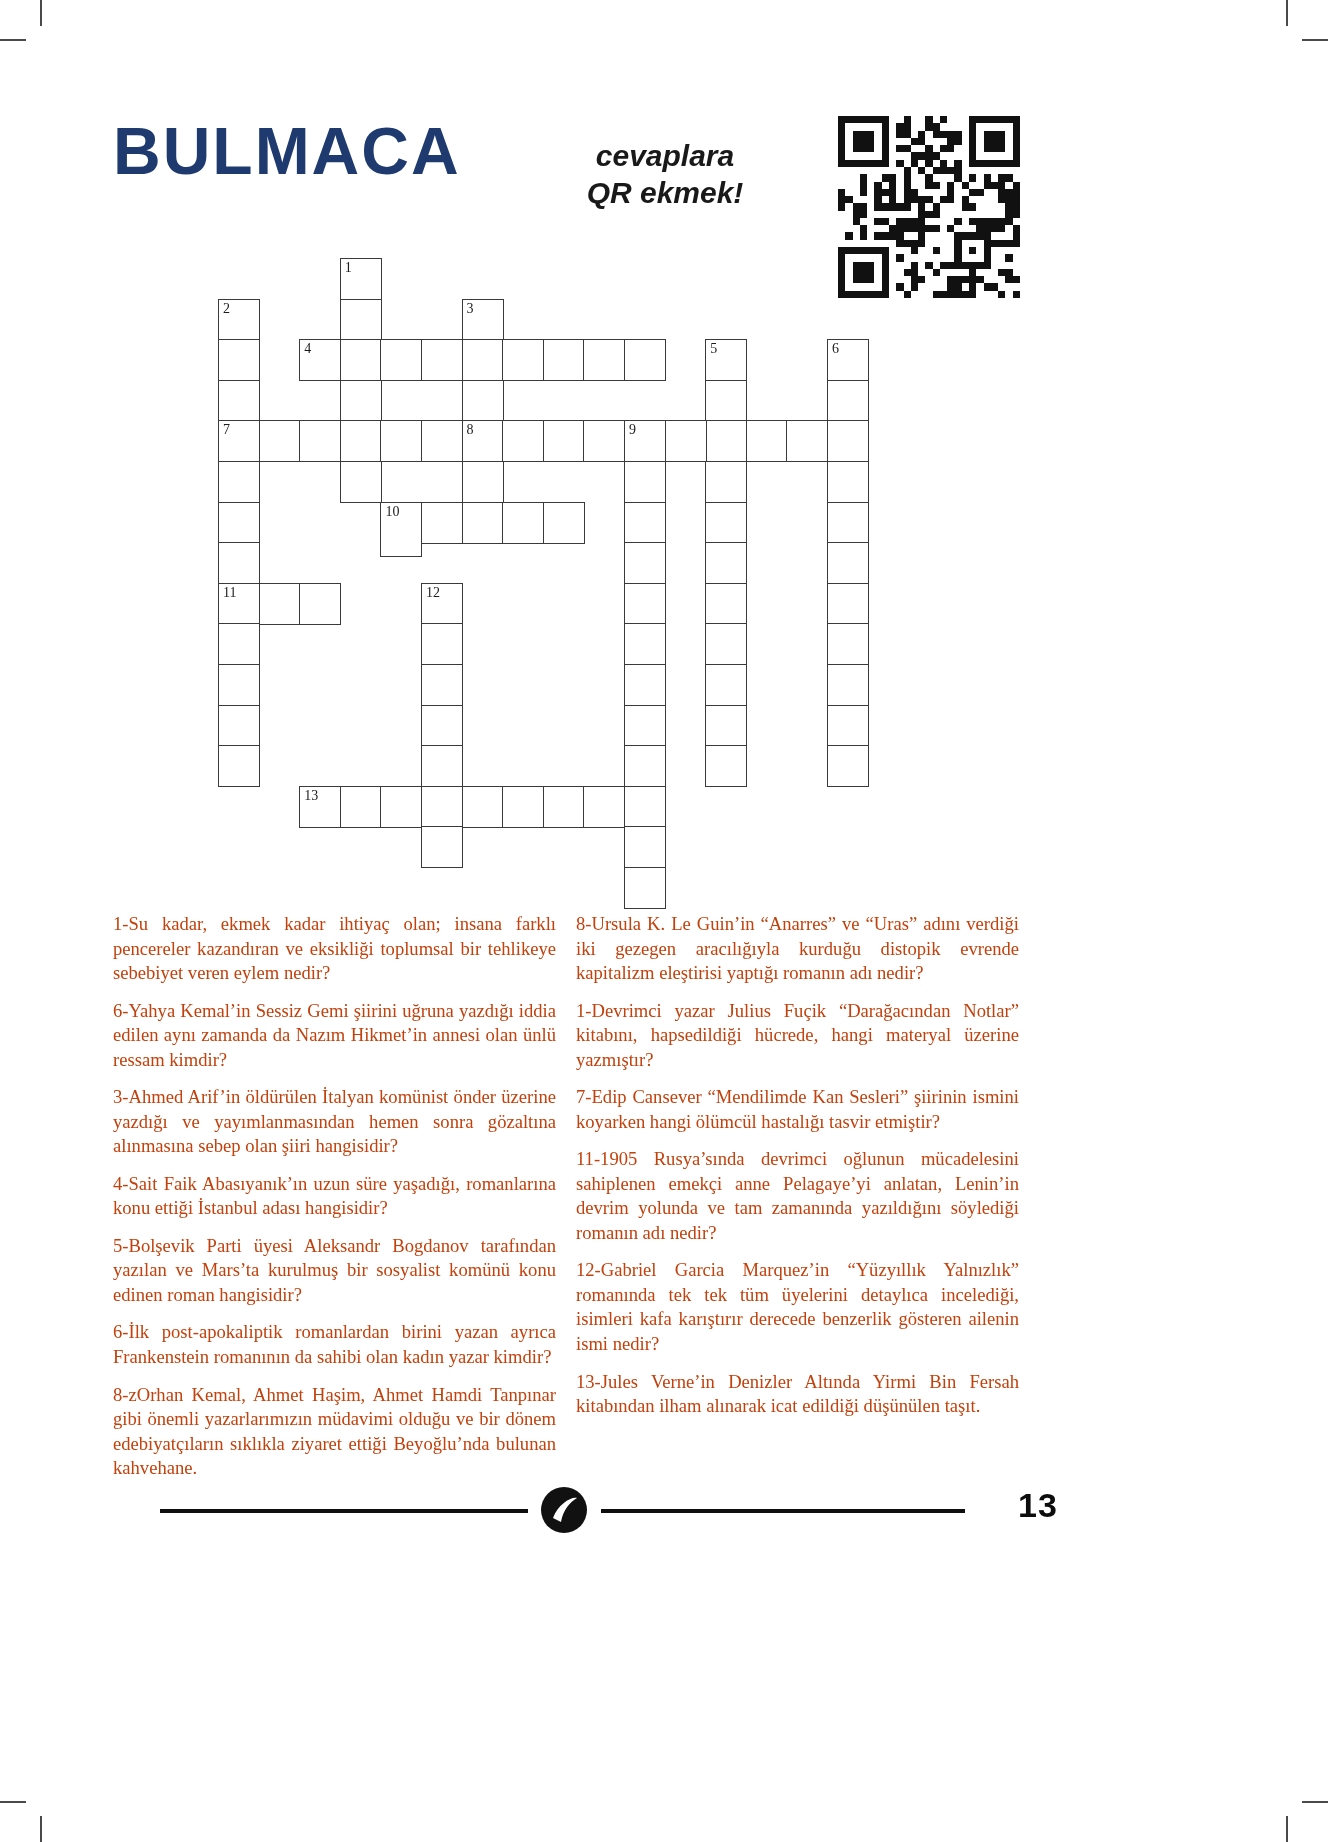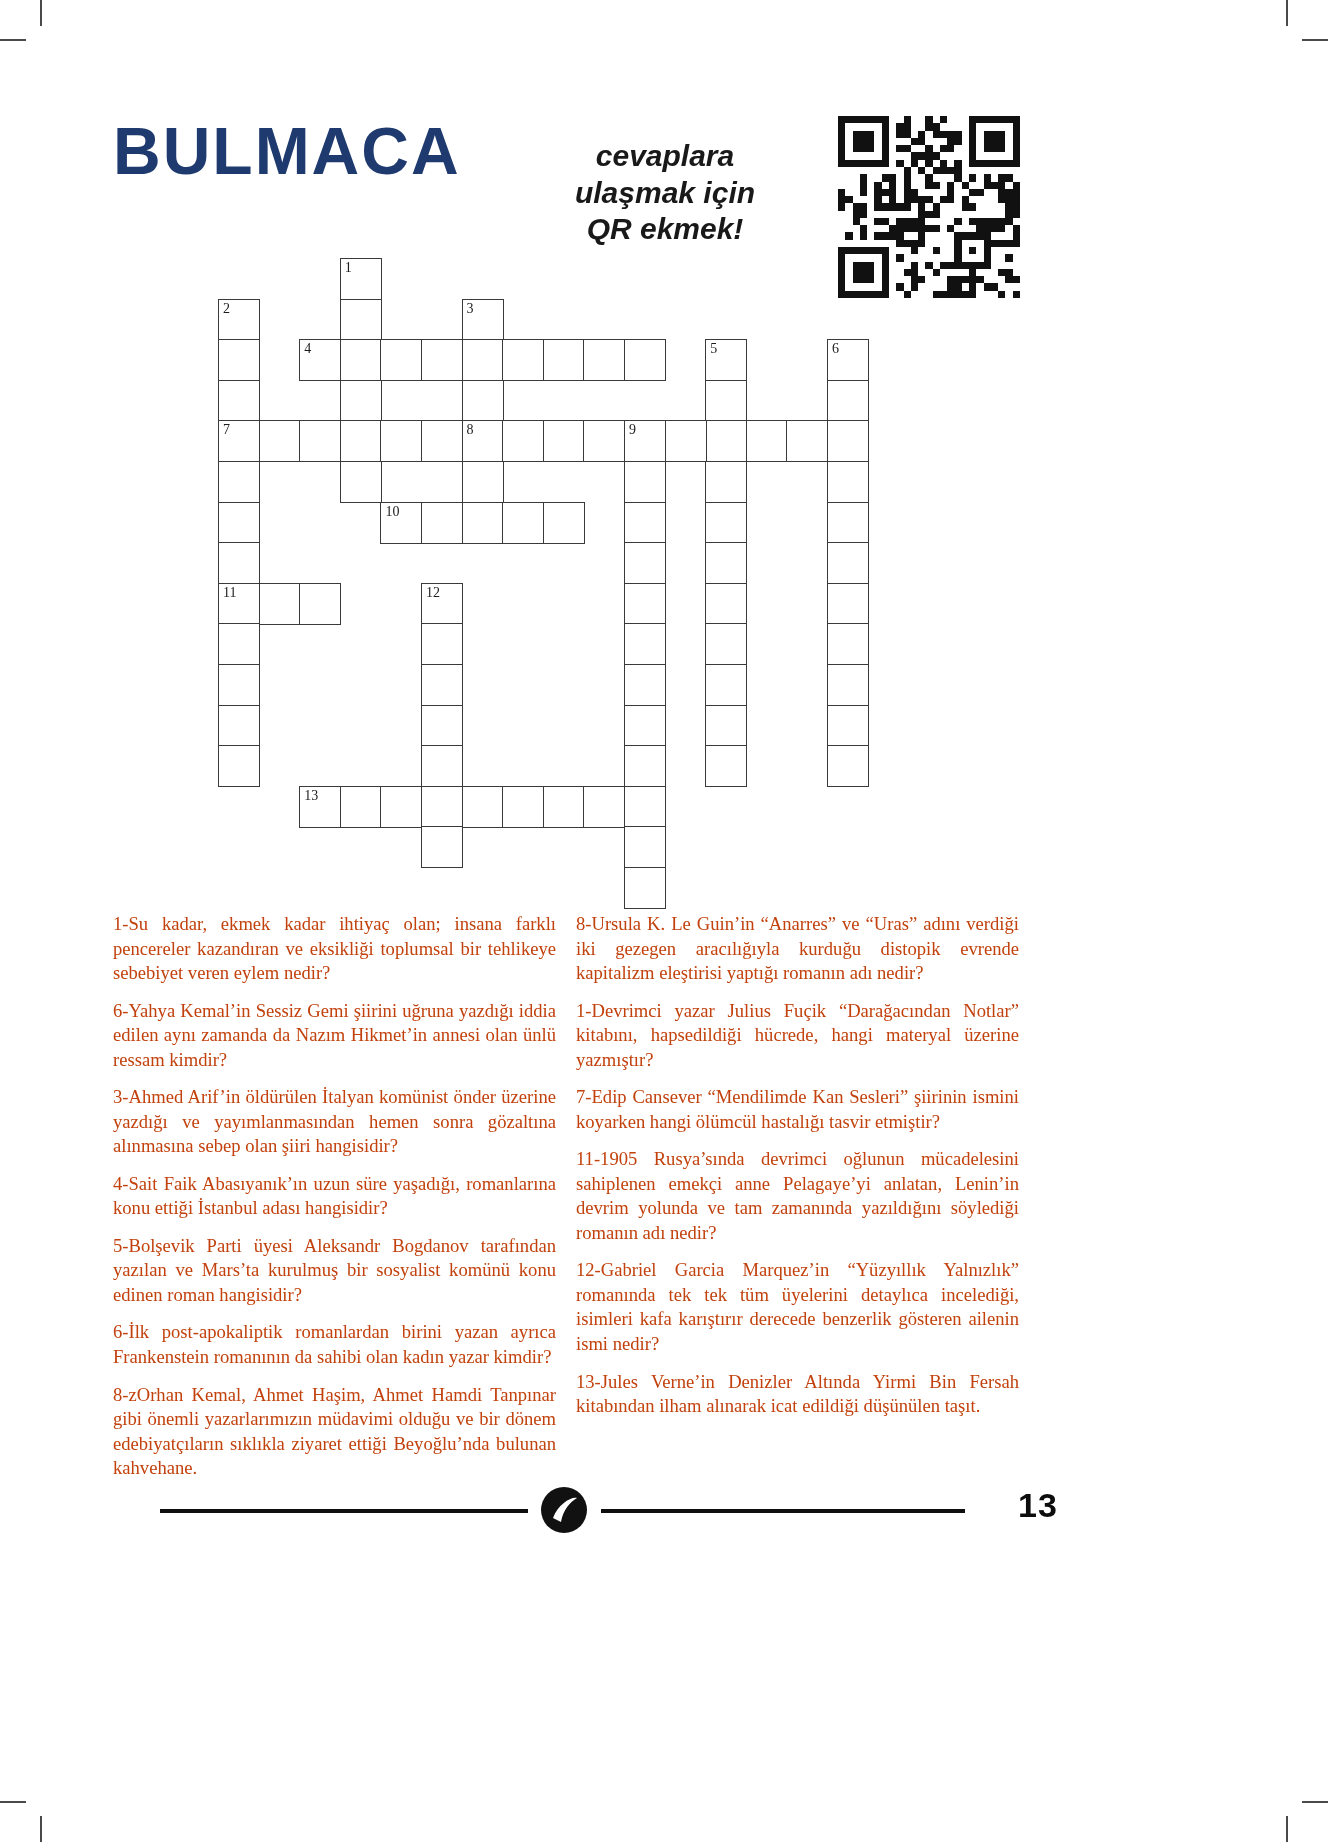--- a/index.html
+++ b/index.html
@@ -70,21 +70,20 @@
   <div class="crop c-tr-h"></div>
   <div class="crop c-bl-v"></div>
   <div class="crop c-bl-h"></div>
   <div class="crop c-br-v"></div>
   <div class="crop c-br-h"></div>
 
   <h1 class="title">BULMACA</h1>
 
   <div class="qr-caption">
     <div>cevaplara</div>
-    <div>ulaşmak için</div>
     <div>QR ekmek!</div>
   </div>
 
   <svg class="qr" viewBox="0 0 25 25" shape-rendering="crispEdges">
       <rect x="9" y="0" width="1" height="1" fill="#111"></rect>
       <rect x="12" y="0" width="1" height="1" fill="#111"></rect>
       <rect x="14" y="0" width="1" height="1" fill="#111"></rect>
       <rect x="8" y="1" width="1" height="1" fill="#111"></rect>
       <rect x="9" y="1" width="1" height="1" fill="#111"></rect>
       <rect x="12" y="1" width="1" height="1" fill="#111"></rect>
@@ -376,21 +375,21 @@
       <div class="cell" style="left: 406px; top: 243.6px; width: 42.1px; height: 42.1px;"></div>
       <div class="cell" style="left: 406px; top: 284.2px; width: 42.1px; height: 42.1px;"></div>
       <div class="cell" style="left: 406px; top: 324.8px; width: 42.1px; height: 42.1px;"></div>
       <div class="cell" style="left: 406px; top: 365.4px; width: 42.1px; height: 42.1px;"></div>
       <div class="cell" style="left: 406px; top: 406px; width: 42.1px; height: 42.1px;"></div>
       <div class="cell" style="left: 406px; top: 446.6px; width: 42.1px; height: 42.1px;"></div>
       <div class="cell" style="left: 406px; top: 487.2px; width: 42.1px; height: 42.1px;"></div>
       <div class="cell" style="left: 406px; top: 527.8px; width: 42.1px; height: 42.1px;"></div>
       <div class="cell" style="left: 406px; top: 568.4px; width: 42.1px; height: 42.1px;"></div>
       <div class="cell" style="left: 406px; top: 609px; width: 42.1px; height: 42.1px;"></div>
-      <div class="cell" style="left: 162.4px; top: 243.6px; width: 42.1px; height: 42px;">
+      <div class="cell" style="left: 162.4px; top: 243.6px; width: 42.1px; height: 55px;">
         <span class="cellnum">10</span>
       </div>
       <div class="cell" style="left: 203px; top: 243.6px; width: 42.1px; height: 42.1px;"></div>
       <div class="cell" style="left: 284.2px; top: 243.6px; width: 42.1px; height: 42.1px;"></div>
       <div class="cell" style="left: 324.8px; top: 243.6px; width: 42.1px; height: 42.1px;"></div>
       <div class="cell" style="left: 40.6px; top: 324.8px; width: 42.1px; height: 42.1px;"></div>
       <div class="cell" style="left: 81.2px; top: 324.8px; width: 42.1px; height: 42.1px;"></div>
       <div class="cell" style="left: 203px; top: 324.8px; width: 42.1px; height: 42.1px;">
         <span class="cellnum">12</span>
       </div>

